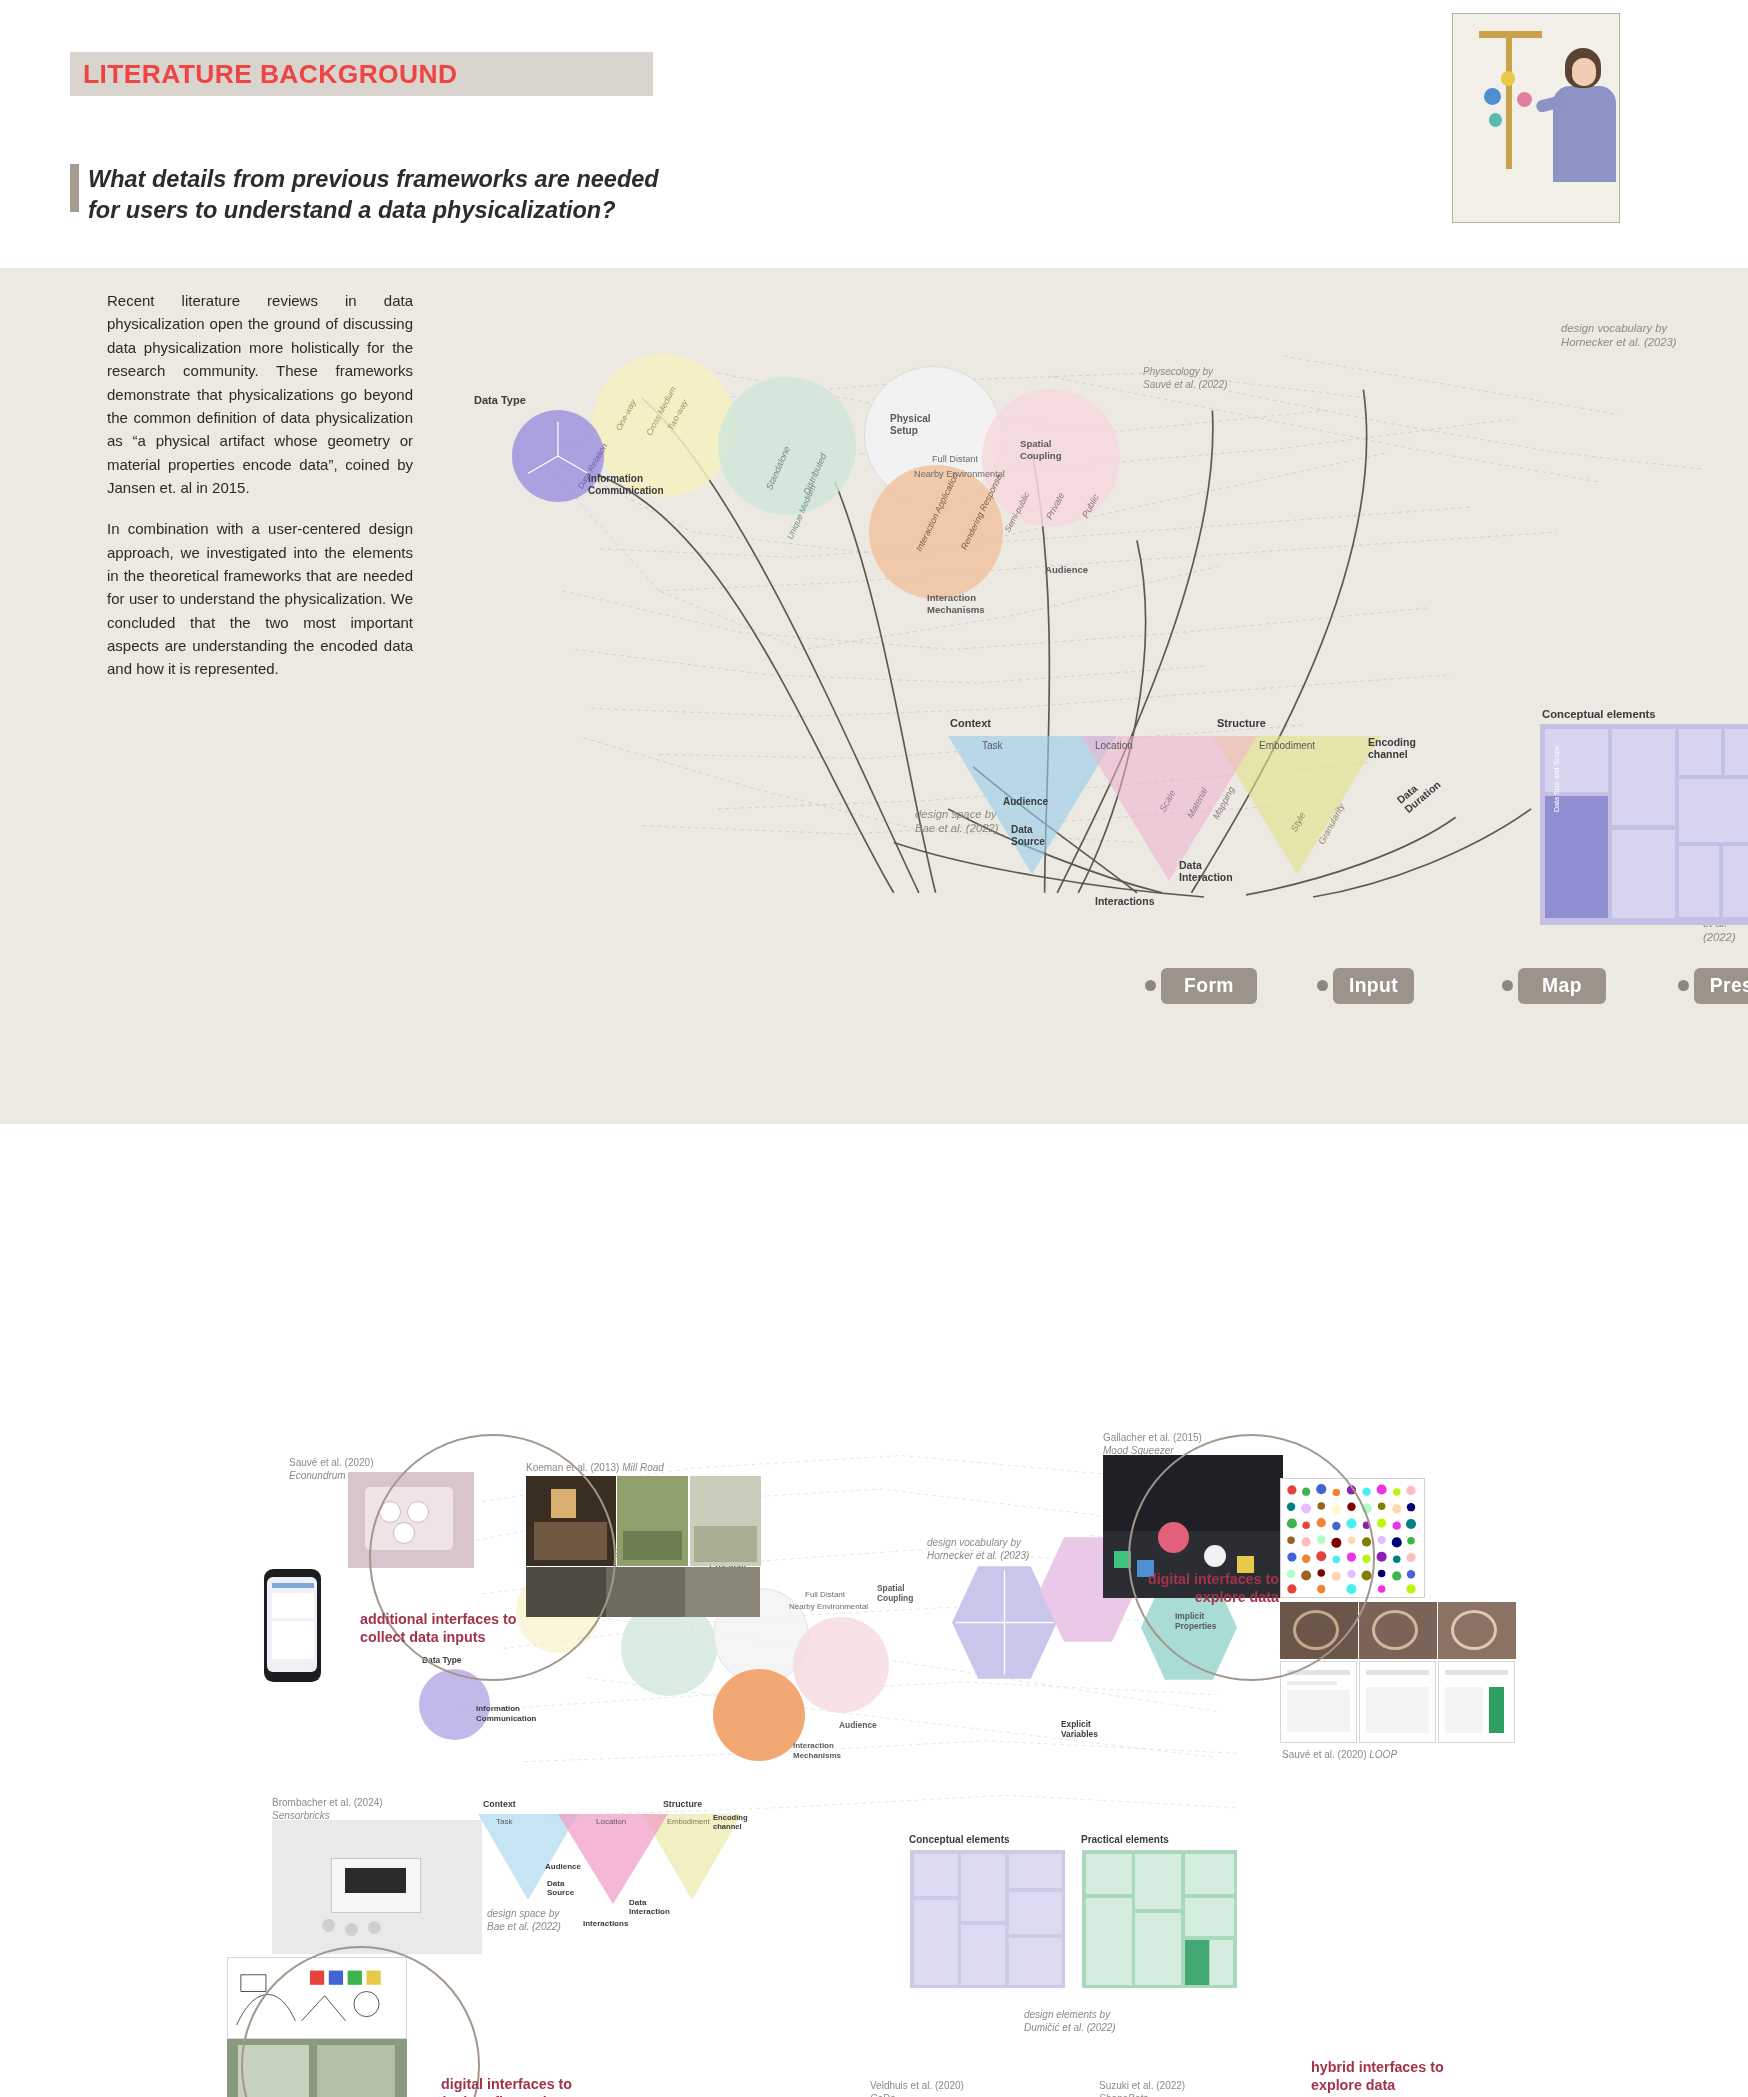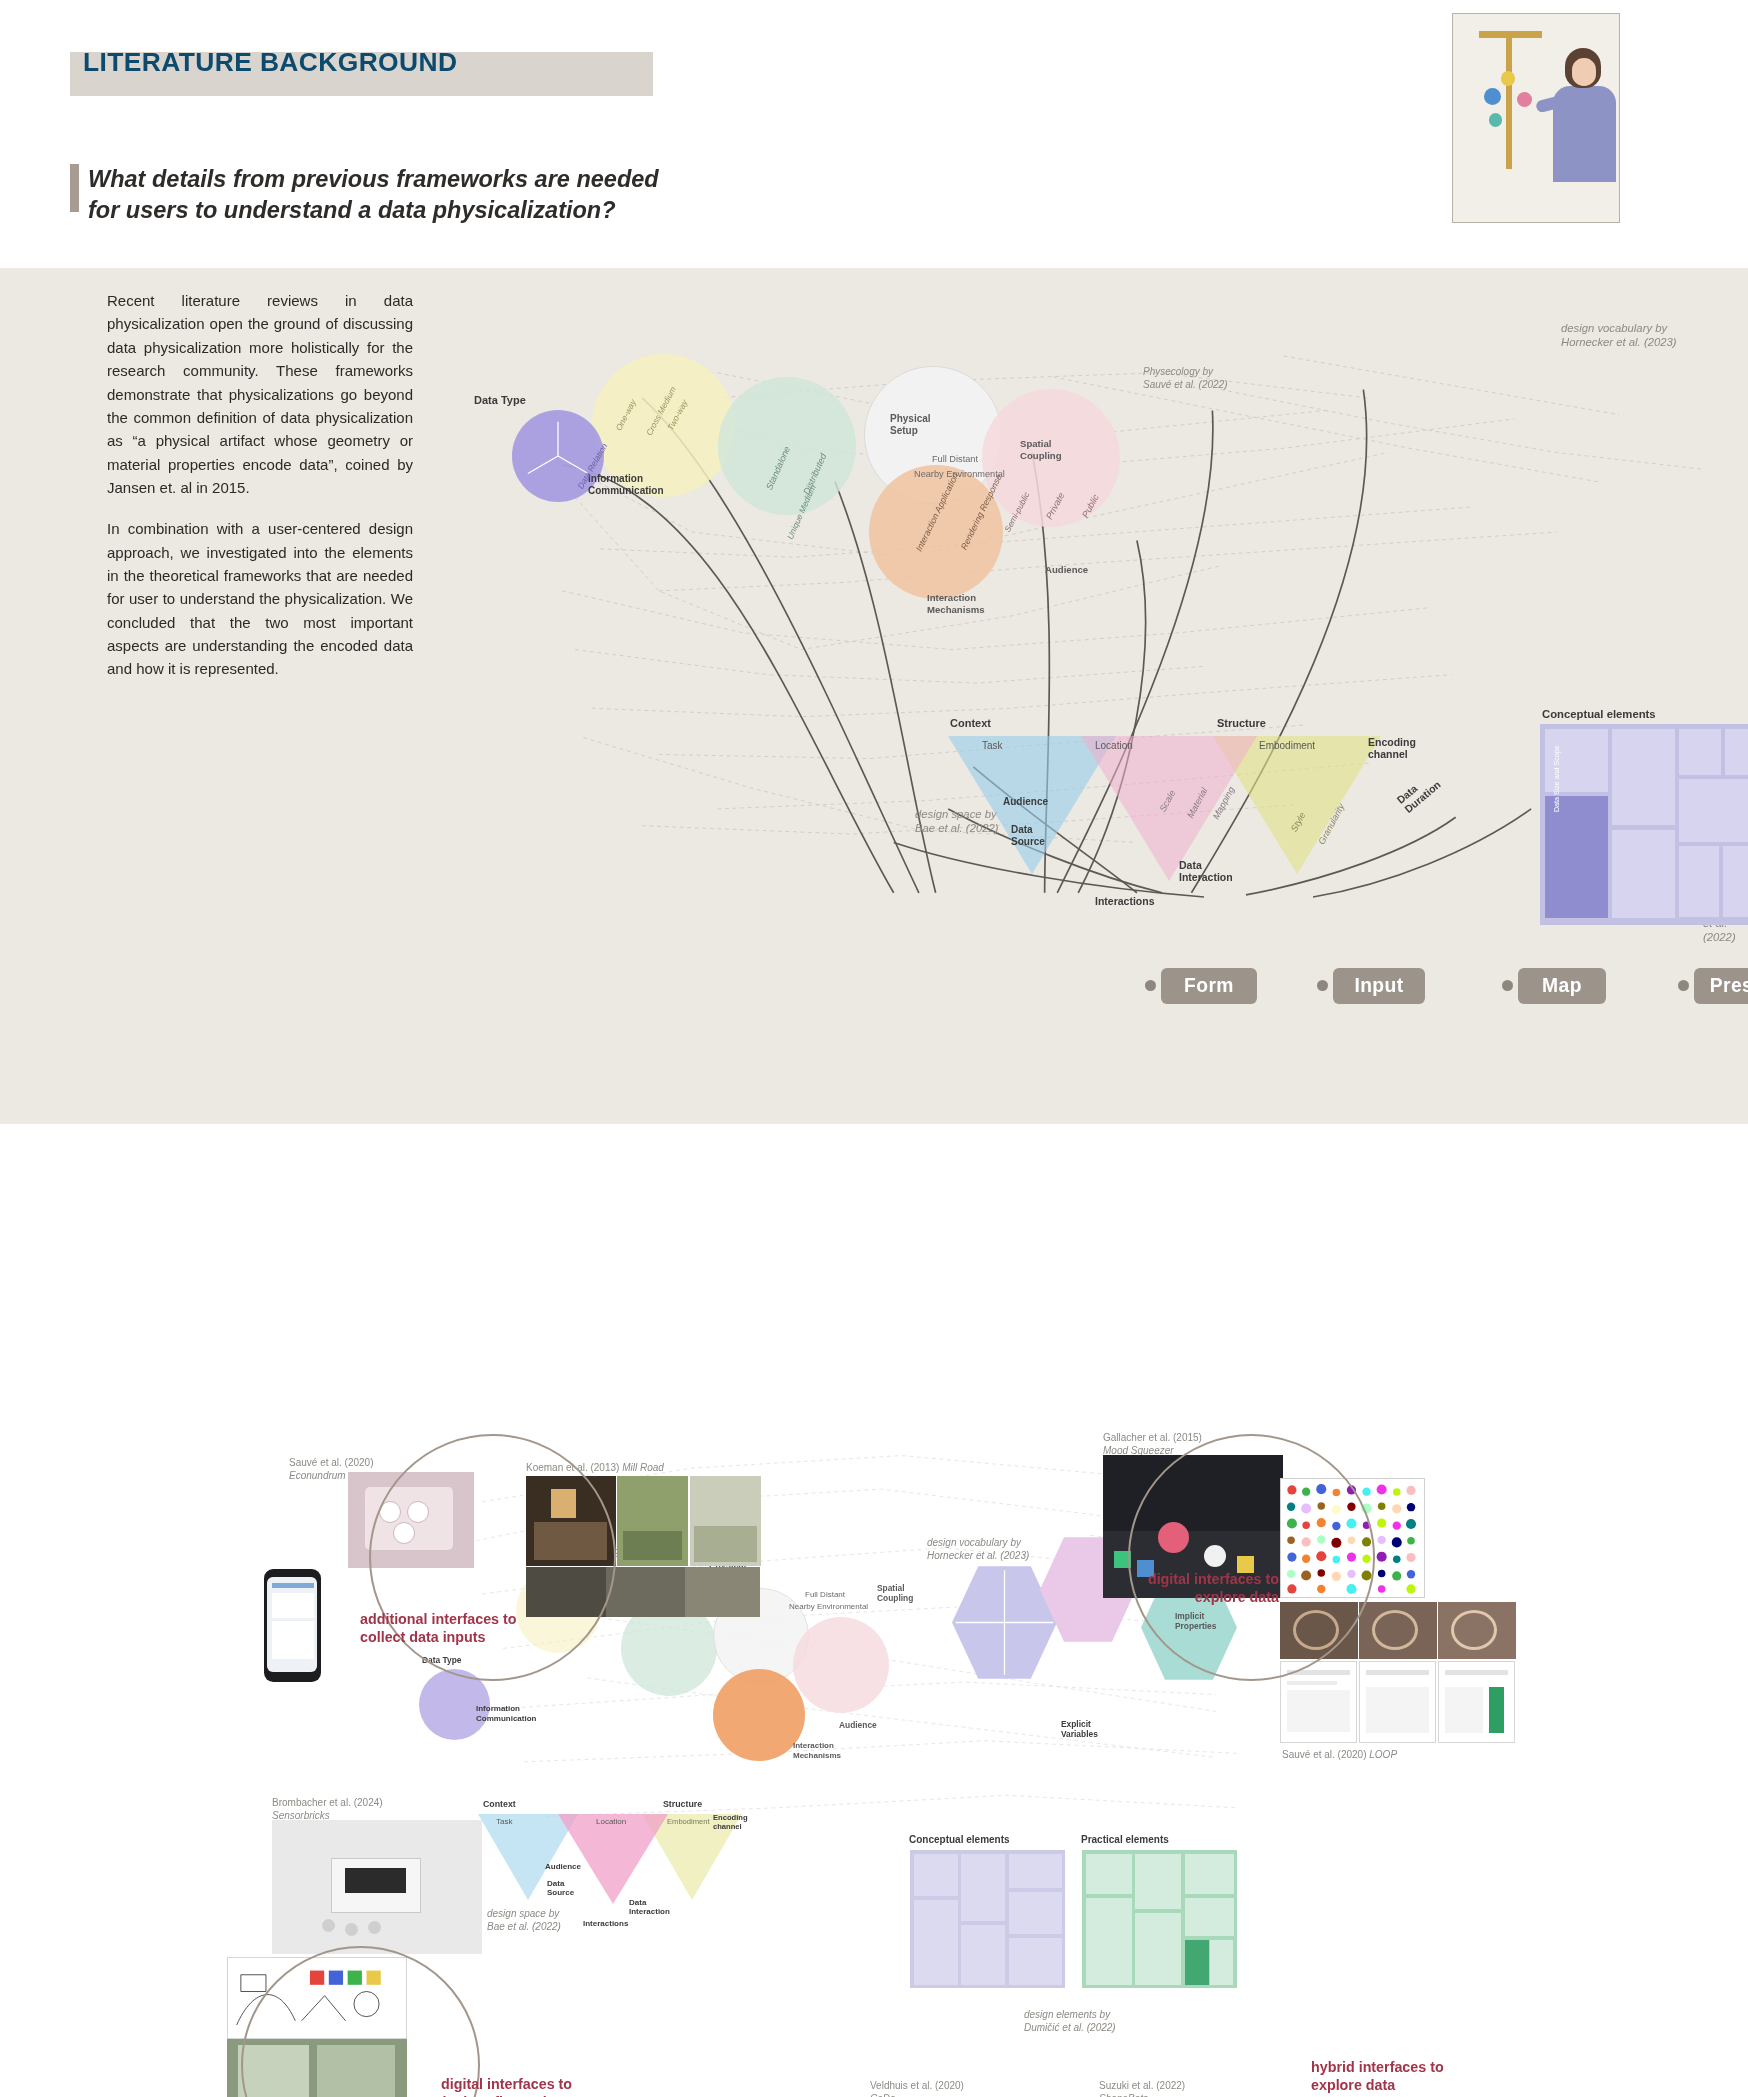--- a/index.html
+++ b/index.html
@@ -20,22 +20,22 @@
   
   #header-band {
     position:absolute; left:0; top:0; width:1748px; height:268px;
     background:#ffffff;
   }
   #title-box {
     position:absolute; left:70px; top:52px; width:583px; height:44px;
     background:#d9d5ce;
   }
   #title-text {
-    position:absolute; left:83px; top:47px;
-    font-size:26.4px; font-weight:bold; letter-spacing:0.4px; color:#0c4a6e;
+    position:absolute; left:83px; top:59px;
+    font-size:26.4px; font-weight:bold; letter-spacing:0.4px; color:#ef4444;
   }
   .q-bar {
     position:absolute; width:9.2px; background:#a79c91;
   }
   #q1-bar { left:70px; top:164px; height:48px; }
   #q1-text {
     position:absolute; left:88px; top:164px; width:839px;
     font-size:23.5px; font-style:italic; font-weight:bold; color:#2e2b28;
     line-height:1.32;
   }
@@ -283,21 +283,21 @@
       <div class="cell" style="left:139px;top:122px;width:40px;height:71px;background:#d6d4ee;"></div>
       <div class="cell" style="left:183px;top:122px;width:40px;height:71px;background:#d6d4ee;"></div>
       <div class="lbl" style="left:12.6px;top:88px;font-size:7.1px;color:#ffffff;transform:rotate(-90deg);transform-origin:left top;white-space:nowrap;">Data Size and Scope</div>
     </div>
 
     <div class="node-dot" style="left:721px;top:708px;"></div>
     <div class="node-btn" style="left:737px;top:696px;width:96px;">
       <span>Form</span>
     </div>
     <div class="node-dot" style="left:893px;top:708px;"></div>
-    <div class="node-btn" style="left:909px;top:696px;width:92px;">
+    <div class="node-btn" style="left:909px;top:696px;width:81px;">
       <span>Input</span>
     </div>
     <div class="node-dot" style="left:1078px;top:708px;"></div>
     <div class="node-btn" style="left:1094px;top:696px;width:88px;">
       <span>Map</span>
     </div>
     <div class="node-dot" style="left:1254px;top:708px;"></div>
     <div class="node-btn" style="left:1270px;top:696px;width:105px;">
       <span>Present</span>
     </div>

